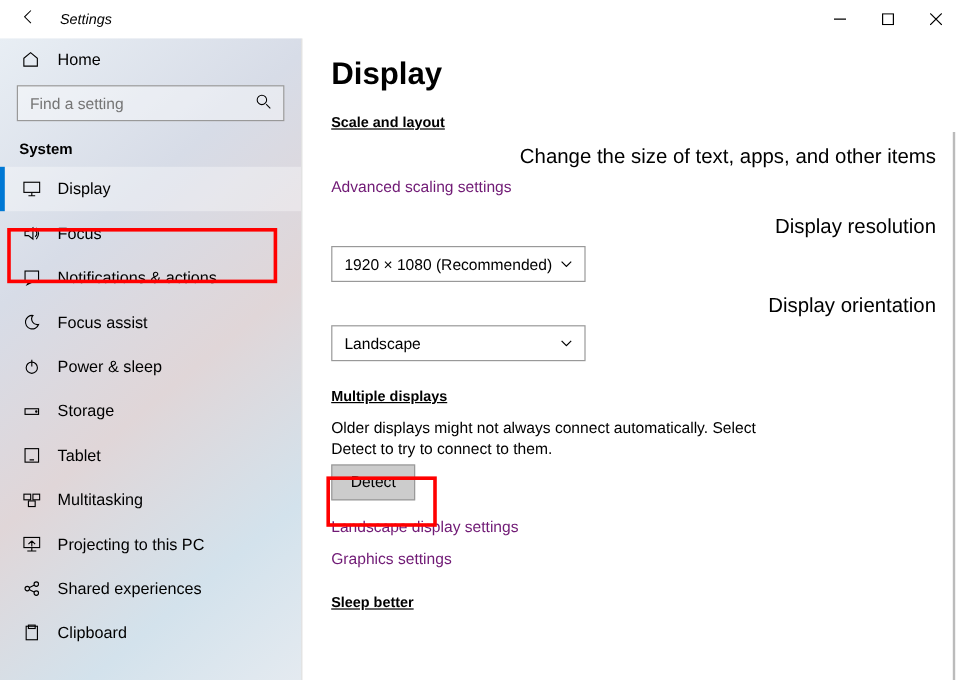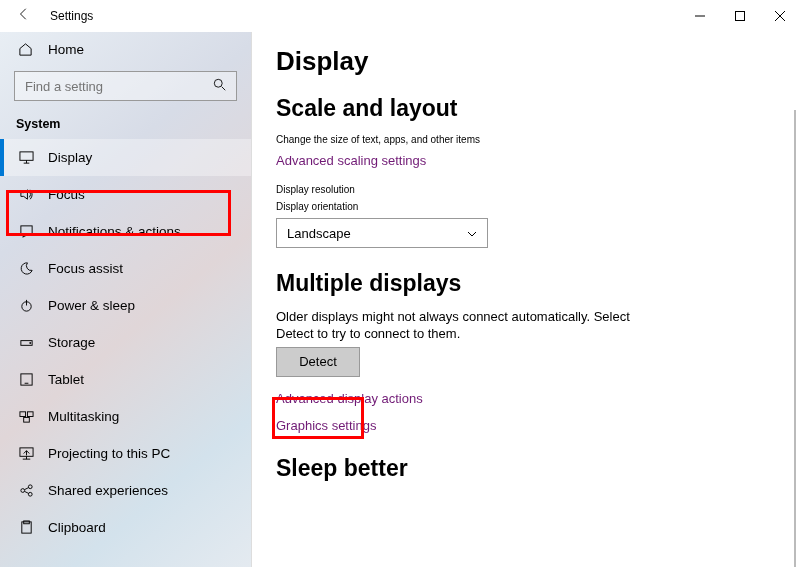--- a/index.html
+++ b/index.html
@@ -1,20 +1,20 @@
 <!DOCTYPE html>
 <html><head>
 <meta charset="utf-8">
 <style>
 * { margin: 0; padding: 0; box-sizing: border-box; font-family: "Segoe UI", Arial, sans-serif; }
 body { width: 800px; height: 567px; overflow: hidden; background: #fff; position: relative; }
 
 .titlebar { height: 32px; display: flex; align-items: center; padding-left: 14px; }
 .titlebar .back { width: 20px; text-align: center; font-size: 16px; cursor: default; }
-.titlebar .title { margin-left: 16px; font-size: 12px; }
+.titlebar .title { margin-left: 16px; font-size: 12px; font-style: italic; }
 .titlebar .winctrls { margin-left: auto; display: flex; }
 .titlebar .winctrls div { width: 40px; height: 32px; display: flex; align-items: center; justify-content: center; font-size: 12px; }
 .titlebar .winctrls svg { width: 10px; height: 10px; }
 
 .shell { display: flex; height: 535px; }
 .sidebar { width: 251px; background: linear-gradient(140deg, #e8eef4 0%, #d7dce7 30%, #e0d6d8 55%, #d3e2ec 80%, #e4eaf0 100%); position: relative; display: flex; flex-direction: column; }
 .home-row { display: flex; align-items: center; padding: 10px 18px; font-size: 13.5px; cursor: default; }
 .home-row .icon { width: 16px; margin-right: 14px; display:flex; }
 .search-wrap { padding: 4px 14px 10px 14px; }
 .search { width: 100%; height: 30px; border: 1px solid #999; background: rgba(255,255,255,0.4); padding: 0 30px 0 10px; font-size: 13px; color: #666; position: relative; }
@@ -26,27 +26,27 @@
 .nav-item .icon { width: 16px; margin-right: 14px; display: flex; align-items:center; justify-content:center; }
 .nav-item.active { background: rgba(255,255,255,0.35); }
 .nav-item.active::before { content:""; position:absolute; left:0; width:4px; height:37px; background:#0078d4; }
 
 .highlight-sidebar { position: absolute; border: 3px solid red; left: 6px; top: 158px; width: 225px; height: 46px; pointer-events: none; }
 
 .main { flex: 1; padding: 14px 20px 0 24px; overflow: hidden; position: relative; border-left: 1px solid #ddd; }
 .scroll-indicator { position: absolute; right: 4px; top: 78px; height: 470px; width: 2px; background: #bbb; }
 
 h1 { font-weight: 600; font-size: 26px; margin-bottom: 18px; }
-h2 { font-weight: 600; font-size: 23px; margin-bottom: 12px; margin-top: 4px; }
-.label { font-size: 10px; margin-bottom: 6px; color: #000; }
+h2 { font-weight: 600; font-size: 12px; margin-bottom: 12px; margin-top: 4px; text-decoration: underline; }
+.label { font-size: 17px; margin-bottom: 6px; color: #000; text-align: right; }
 .select { width: 212px; height: 30px; border: 1px solid #999; display: flex; align-items: center; justify-content: space-between; padding: 0 10px; font-size: 13px; margin-bottom: 10px; background: #fff; }
 .select .chev { font-size: 11px; }
 .link { color: #701a75; font-size: 13px; margin-bottom: 16px; display: inline-block; cursor: default; }
 .desc { font-size: 13px; margin-bottom: 4px; line-height: 1.3; max-width: 370px; }
-.button { width: 84px; height: 30px; background: #ccc; border: 1px solid #999; font-size: 13px; display: flex; align-items: center; justify-content: center; margin: 4px 0 14px 0; }
+.button { width: 70px; height: 30px; background: #ccc; border: 1px solid #999; font-size: 13px; display: flex; align-items: center; justify-content: center; margin: 4px 0 14px 0; }
 
 .highlight-button { position: absolute; border: 3px solid red; left: 20px; top: 365px; width: 92px; height: 42px; pointer-events: none; }
 
 svg { stroke: #000; fill: none; stroke-width: 1; }
 </style>
 </head>
 <body>
 
 <div class="titlebar">
   <div class="back">
@@ -201,35 +201,41 @@
   </div>
 
   <div class="main">
     <h1>Display</h1>
 
     <h2>Scale and layout</h2>
     <div class="label">Change the size of text, apps, and other items</div>
     <a class="link">Advanced scaling settings</a>
 
     <div class="label">Display resolution</div>
+    <div class="select">
+      <span>1920 × 1080 (Recommended)</span>
+      <span class="chev"><svg viewBox="0 0 10 6" width="10" height="6">
+            <path d="M1 1 L5 5 L9 1"></path>
+          </svg></span>
+    </div>
 
     <div class="label">Display orientation</div>
     <div class="select" style="margin-bottom:22px;">
       <span>Landscape</span>
       <span class="chev"><svg viewBox="0 0 10 6" width="10" height="6">
             <path d="M1 1 L5 5 L9 1"></path>
           </svg></span>
     </div>
 
     <h2>Multiple displays</h2>
     <div class="desc">Older displays might not always connect automatically. Select Detect to try to connect to them.</div>
     <div class="button">
         <span>Detect</span>
       </div>
-    <a class="link" style="display:block;margin-bottom:12px;">Advanced display actions</a>
+    <a class="link" style="display:block;margin-bottom:12px;">Landscape display settings</a>
     <a class="link" style="display:block;margin-bottom:22px;">Graphics settings</a>
 
     <h2>Sleep better</h2>
 
     <div class="highlight-button"></div>
     <div class="scroll-indicator"></div>
   </div>
 </div>
 
 </body></html>

